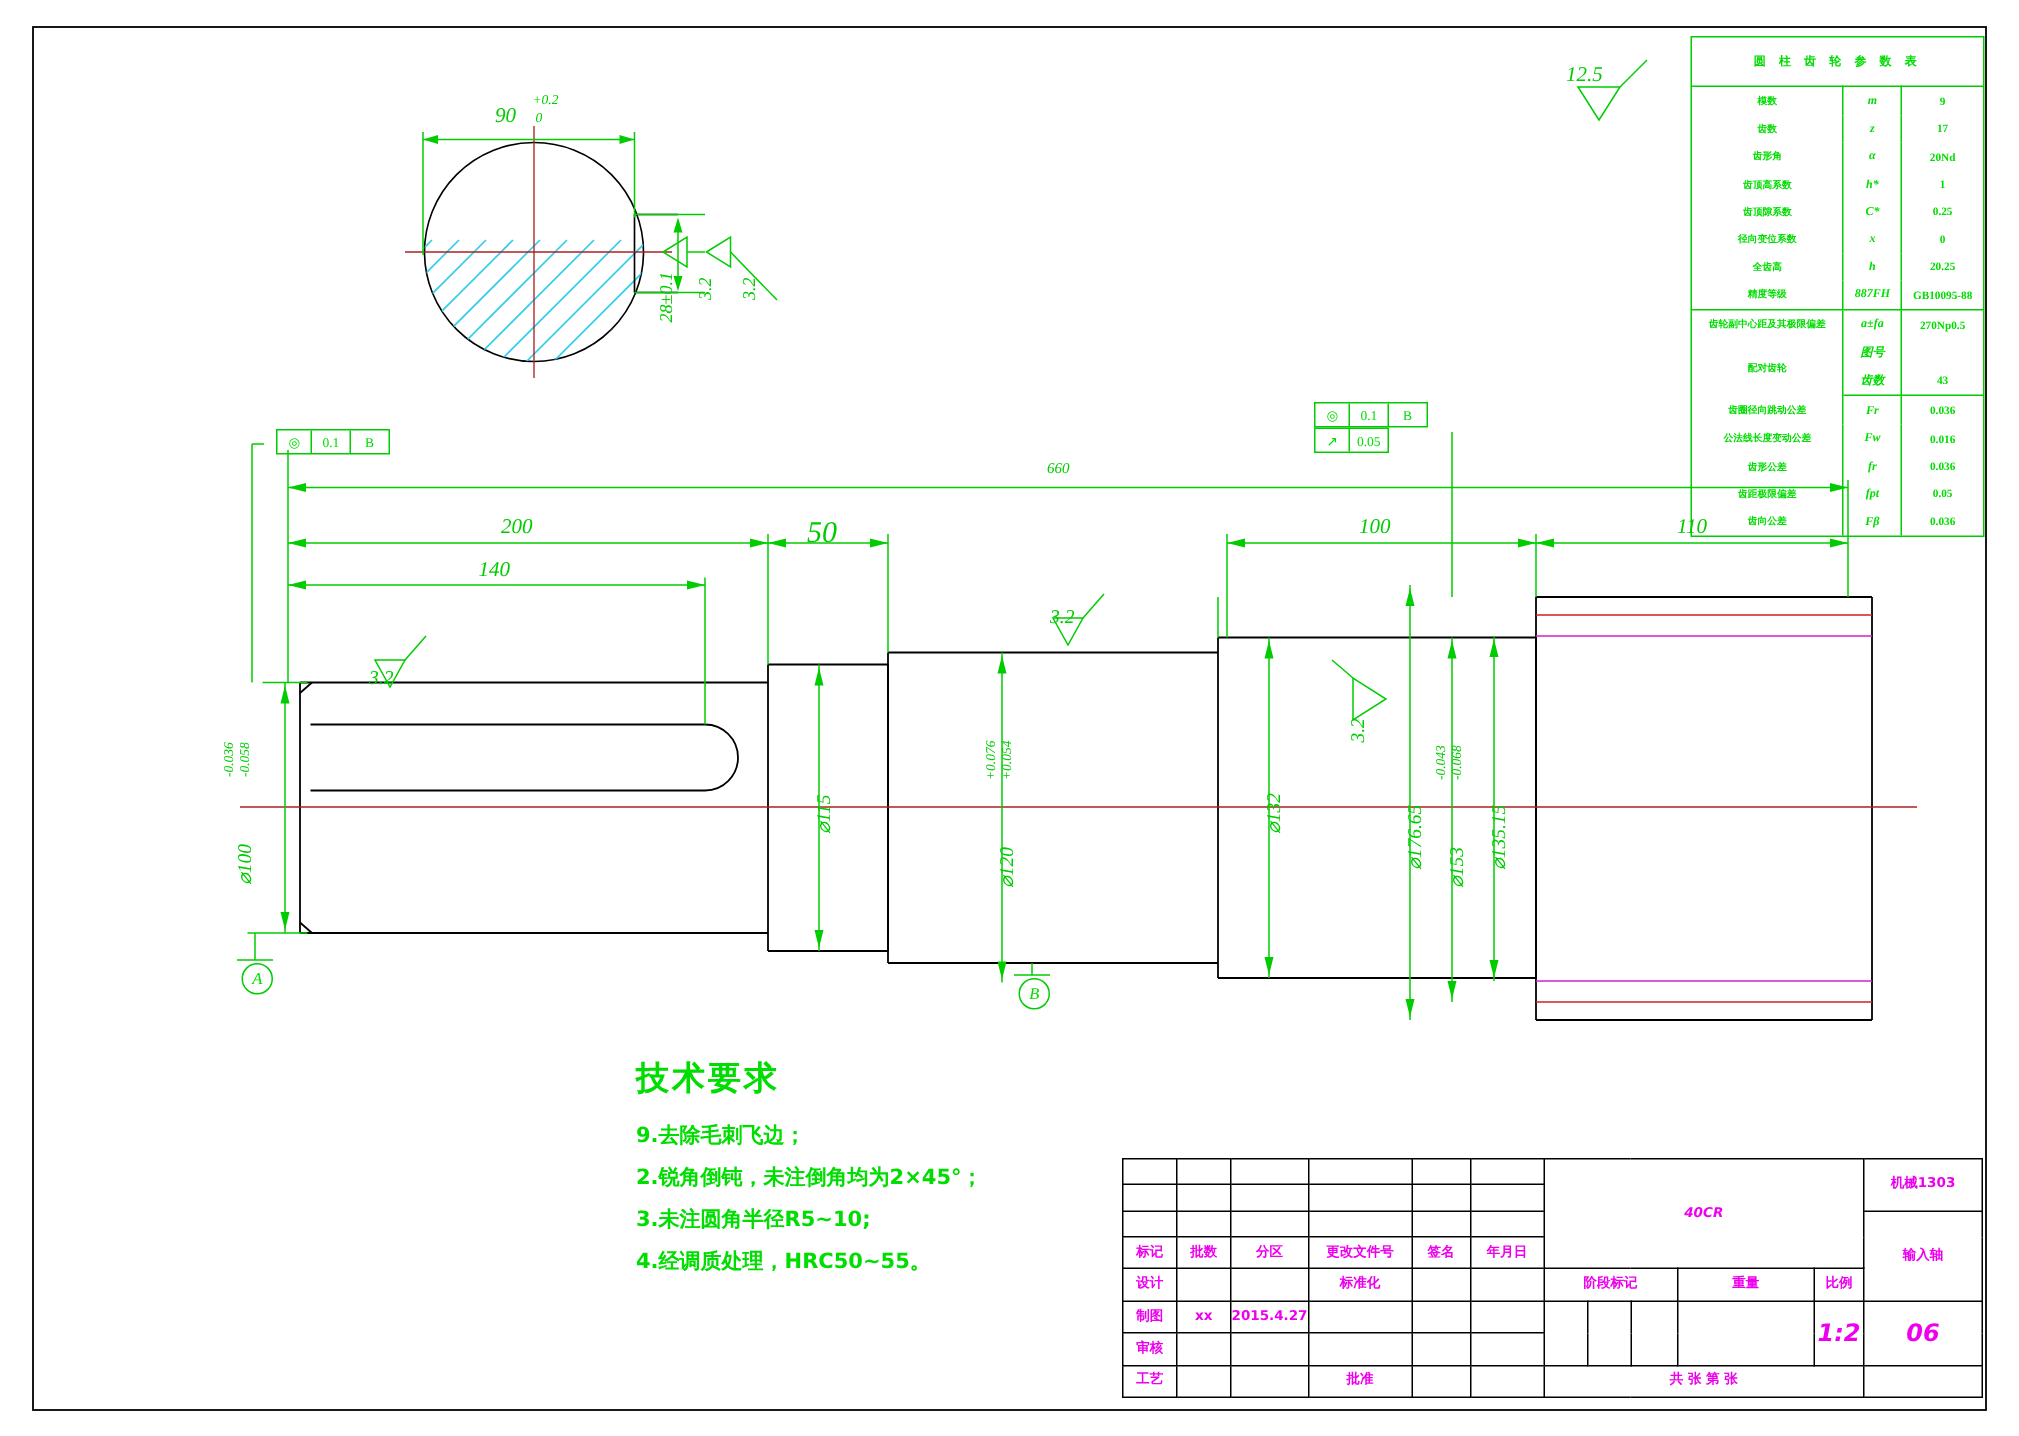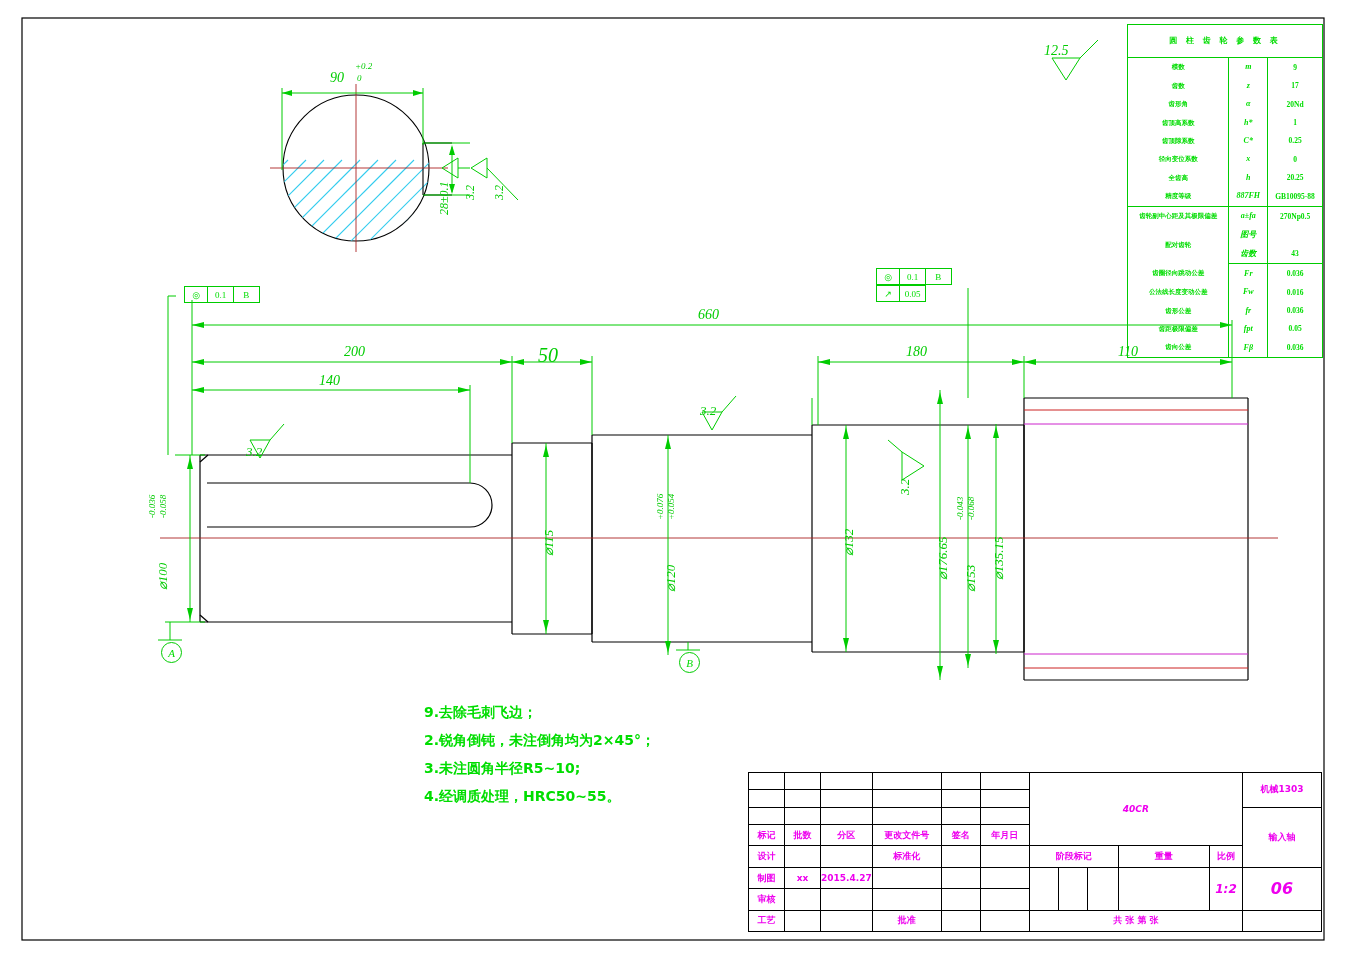--- a/index.html
+++ b/index.html
@@ -362,25 +362,25 @@
   <div class="datum" style="left:161px;top:642px;">A</div>
   <div class="datum" style="left:679px;top:652px;">B</div>
 
   <div class="dim" style="left:330px;top:71px;font-size:14px;">90</div>
   <div class="dim dim-sm" style="left:355px;top:62px;font-size:9px;">+0.2</div>
   <div class="dim dim-sm" style="left:357px;top:74px;font-size:9px;">0</div>
   <div class="dim vert" style="left:438px;top:215px;transform:rotate(-90deg);font-size:12px;">28±0.1</div>
   <div class="dim vert" style="left:464px;top:200px;transform:rotate(-90deg);font-size:12px;">3.2</div>
   <div class="dim vert" style="left:493px;top:200px;transform:rotate(-90deg);font-size:12px;">3.2</div>
 
-  <div class="dim" style="left:698px;top:308px;font-size:14px;">660</div>
-  <div class="dim" style="left:344px;top:345px;font-size:14px;">200</div>
+  <div class="dim" style="left:698px;top:308px;font-size:10px;">660</div>
+  <div class="dim" style="left:334px;top:345px;font-size:14px;">200</div>
   <div class="dim" style="left:319px;top:374px;font-size:14px;">140</div>
   <div class="dim" style="left:538px;top:345px;font-size:20px;">50</div>
-  <div class="dim" style="left:906px;top:345px;font-size:14px;">180</div>
+  <div class="dim" style="left:906px;top:345px;font-size:14px;">100</div>
   <div class="dim" style="left:1118px;top:345px;font-size:14px;">110</div>
 
   <div class="dim" style="left:246px;top:445px;font-size:13px;">3.2</div>
   <div class="dim" style="left:700px;top:404px;font-size:13px;">3.2</div>
   <div class="dim vert" style="left:898px;top:495px;transform:rotate(-90deg);font-size:13px;">3.2</div>
 
   <div class="dim vert" style="left:156px;top:590px;transform:rotate(-90deg);font-size:13px;">⌀100</div>
   <div class="dim vert" style="left:148px;top:518px;transform:rotate(-90deg);font-size:9px;">-0.036</div>
   <div class="dim vert" style="left:159px;top:518px;transform:rotate(-90deg);font-size:9px;">-0.058</div>
 
@@ -394,20 +394,21 @@
 
   <div class="dim vert" style="left:936px;top:580px;transform:rotate(-90deg);font-size:13px;">⌀176.65</div>
 
   <div class="dim vert" style="left:964px;top:592px;transform:rotate(-90deg);font-size:13px;">⌀153</div>
   <div class="dim vert" style="left:956px;top:520px;transform:rotate(-90deg);font-size:9px;">-0.043</div>
   <div class="dim vert" style="left:967px;top:520px;transform:rotate(-90deg);font-size:9px;">-0.068</div>
 
   <div class="dim vert" style="left:992px;top:580px;transform:rotate(-90deg);font-size:13px;">⌀135.15</div>
 
   <div id="tech">
+    <div class="th">技术要求</div>
     <div class="ti">9.去除毛刺飞边；</div>
     <div class="ti">2.锐角倒钝，未注倒角均为2×45°；</div>
     <div class="ti">3.未注圆角半径R5~10;</div>
     <div class="ti">4.经调质处理，HRC50~55。</div>
   </div>
 
   <div id="title-block">
     <table>
 
       <tbody>
@@ -464,21 +465,21 @@
         <td>制图</td>
         <td class="small">xx</td>
         <td class="small">2015.4.27</td>
         <td></td>
         <td class="blank"></td>
         <td class="blank"></td>
         <td rowspan="2" class="blank" style="width:28px;"></td>
         <td rowspan="2" class="blank" style="width:28px;"></td>
         <td rowspan="2" class="blank" style="width:30px;"></td>
         <td rowspan="2" class="blank"></td>
-        <td rowspan="2" class="ital" style="font-size:12px;margin-top:33px;">1:2</td>
+        <td rowspan="2" class="ital" style="font-size:16px;margin-top:33px;">1:2</td>
         <td rowspan="2" class="ital" style="font-size:16px;">06</td>
       </tr>
 
       <tr style="height:16px;">
         <td>审核</td>
         <td class="blank"></td>
         <td class="blank"></td>
         <td class="blank"></td>
         <td class="blank"></td>
         <td class="blank"></td>

